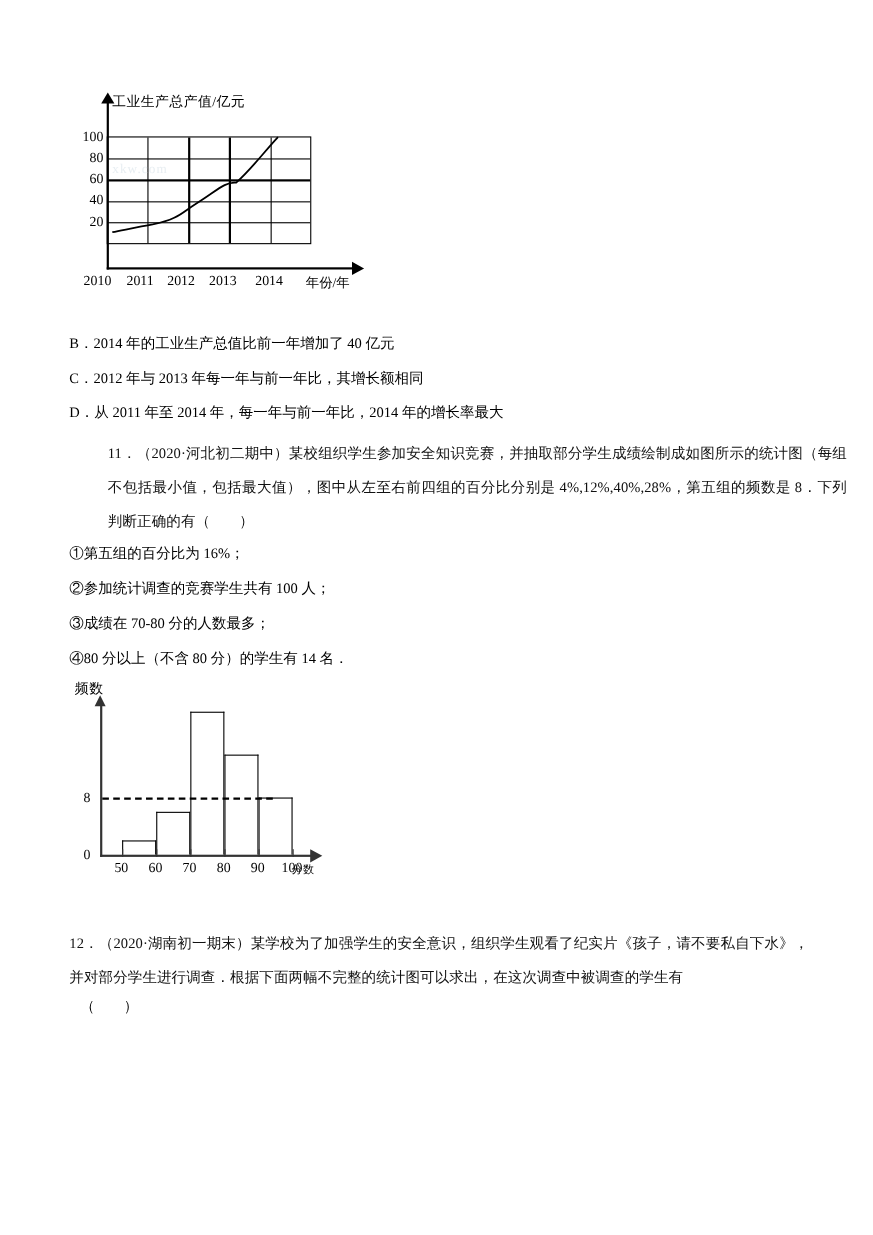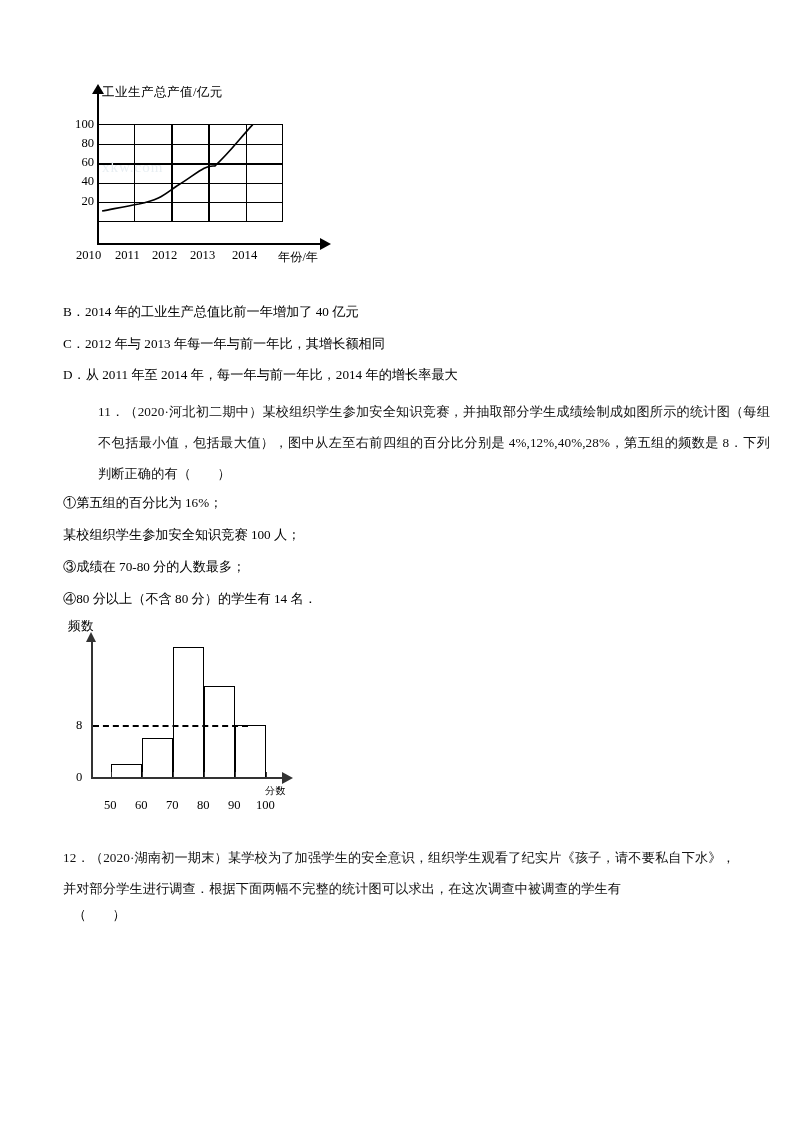--- a/index.html
+++ b/index.html
@@ -140,22 +140,22 @@
   }
   #fig-line svg.curve {
     position: absolute;
     left: 17px;
     top: 38px;
     overflow: visible;
   }
   #fig-line .wm {
     position: absolute;
     left: 22px;
-    top: 73px;
-    font-size: 15px;
+    top: 60px;
+    font-size: 12px;
     color: #e8eef2;
     letter-spacing: 1px;
     white-space: nowrap;
   }
 
   
   #fig-hist {
     position: absolute;
     left: 60px;
     top: 618px;
@@ -223,21 +223,20 @@
     top: 154px;
     width: 1.3px;
     height: 7px;
     background: #333;
   }
   #fig-hist .xlab {
     position: absolute;
     top: 164px;
     font-size: 12.6px;
     white-space: nowrap;
-    margin-top: 16px;
   }
   #fig-hist .ylab8 {
     position: absolute;
     left: 16px;
     top: 100px;
     font-size: 12.6px;
   }
   #fig-hist .ylab0 {
     position: absolute;
     left: 16px;
@@ -303,21 +302,21 @@
     <div class="xunit">年份/年</div>
   </div>
 
   <div class="opt" style="left:63px; top:303px;">B．2014 年的工业生产总值比前一年增加了 40 亿元</div>
   <div class="opt" style="left:63px; top:335px;">C．2012 年与 2013 年每一年与前一年比，其增长额相同</div>
   <div class="opt" style="left:63px; top:366px;">D．从 2011 年至 2014 年，每一年与前一年比，2014 年的增长率最大</div>
 
   <div class="txt-wrap" style="left:63px; top:396px; width:672px;margin-left:35px;">11．（2020·河北初二期中）某校组织学生参加安全知识竞赛，并抽取部分学生成绩绘制成如图所示的统计图（每组不包括最小值，包括最大值），图中从左至右前四组的百分比分别是 4%,12%,40%,28%，第五组的频数是 8．下列判断正确的有（　　）</div>
 
   <div class="opt" style="left:63px; top:494px;">①第五组的百分比为 16%；</div>
-  <div class="opt" style="left:63px; top:526px;">某校组织学生参加安全知识竞赛 100 人；</div>
+  <div class="opt" style="left:63px; top:526px;">②参加统计调查的竞赛学生共有 100 人；</div>
   <div class="opt" style="left:63px; top:558px;">③成绩在 70-80 分的人数最多；</div>
   <div class="opt" style="left:63px; top:590px;">④80 分以上（不含 80 分）的学生有 14 名．</div>
 
   <div id="fig-hist">
 
     <div class="axis-title">频数</div>
 
     <div class="yaxis-arrow"></div>
     <div class="yaxis"></div>
 

